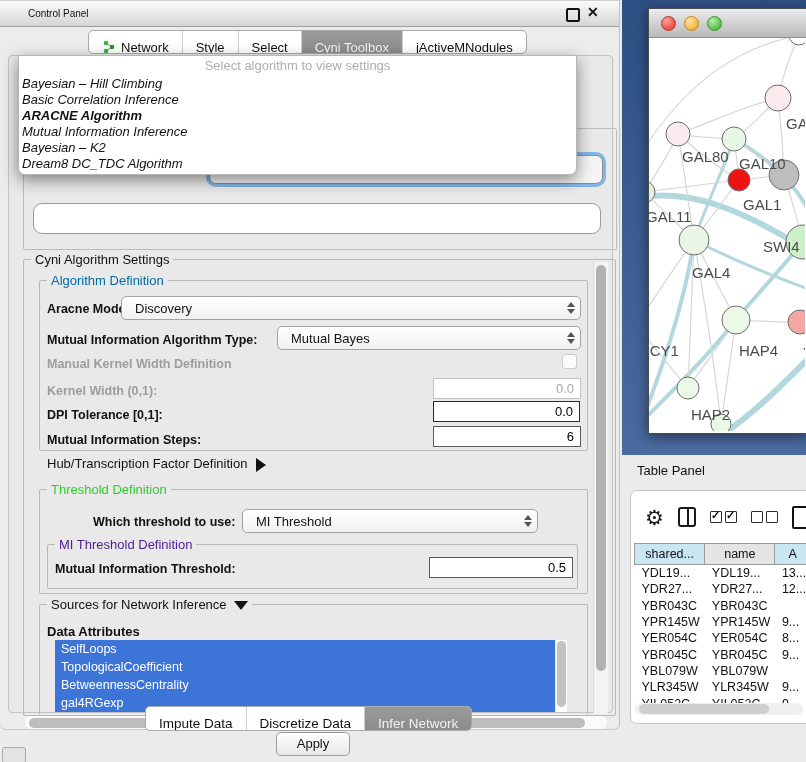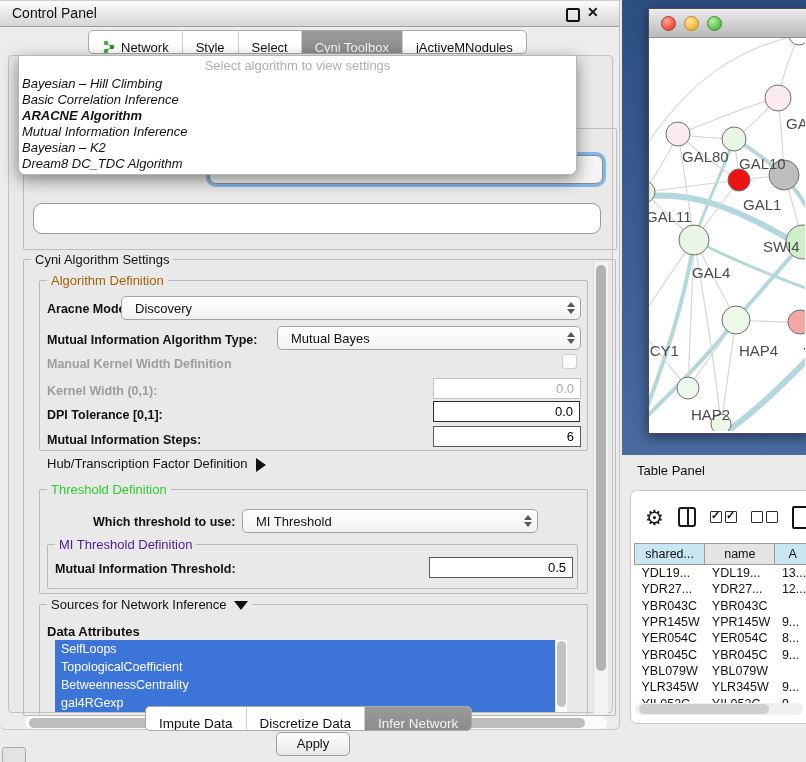--- a/index.html
+++ b/index.html
@@ -5,21 +5,21 @@
   html,body{margin:0;padding:0;}
   #stage{position:relative;width:806px;height:762px;background:#ebebeb;overflow:hidden;
          font-family:"Liberation Sans",sans-serif;color:#111;}
   .abs{position:absolute;}
 
   
   #cp{left:0;top:7;width:619px;height:729px;background:#ececec;border-right:1px solid #c3c3c3;
       border-bottom:1px solid #c9c9c9;border-radius:0 0 6px 6px;}
   #cp-titlebar{left:0;top:0;width:619px;height:25px;background:linear-gradient(#fbfbfb,#d5d5d5);
       border-top:1px solid #cfcfcf;border-bottom:1px solid #9f9f9f;}
-  #cp-title{left:12px;top:0;line-height:25px;font-size:14px;}
+  #cp-title{left:28px;top:0;line-height:25px;font-size:10px;}
   #float-ico{left:566px;top:7px;width:10px;height:10px;border:2px solid #111;border-radius:2px;}
   #close-ico{left:587px;top:3px;font-size:14px;font-weight:bold;}
 
   
   .segbar{display:flex;background:#fff;border:1px solid #a9a9a9;border-radius:5px;overflow:hidden;
       font-size:13px;height:22px;}
   .segbar .seg{display:flex;align-items:center;padding:16px 13px;border-left:1px solid #cfcfcf;cursor:default;white-space:nowrap;}
   .segbar .seg:first-child{border-left:none;}
   .segbar .seg.sel{background:linear-gradient(#9a9a9a,#868686);color:#f3f3f3;}
   #top-tabs{left:88px;top:30px;}
@@ -162,21 +162,21 @@
 
       <div class="abs bg-group"></div>
       <div id="bg-combo" class="abs"></div>
       <div id="bg-input" class="abs"></div>
 
       <div class="abs grp" style="left:14px;top:203px;width:591px;height:455px;">
         <span class="grp-label" style="font-size:13px;">Cyni Algorithm Settings</span>
       </div>
 
       <div class="abs grp" style="left:30px;top:224px;width:547px;height:169px;">
-        <span class="grp-label" style="color:#a16207;">Algorithm Definition</span>
+        <span class="grp-label" style="color:#0369a1;">Algorithm Definition</span>
       </div>
 
       <div class="abs lbl" style="left:38px;top:246px;">Aracne Mode:</div>
       <div class="abs combo" style="left:112px;top:240px;width:458px;">
         <span class="val">Discovery</span>
         <span class="spin">
             <i class="up"></i>
             <i class="dn"></i>
           </span>
       </div>

